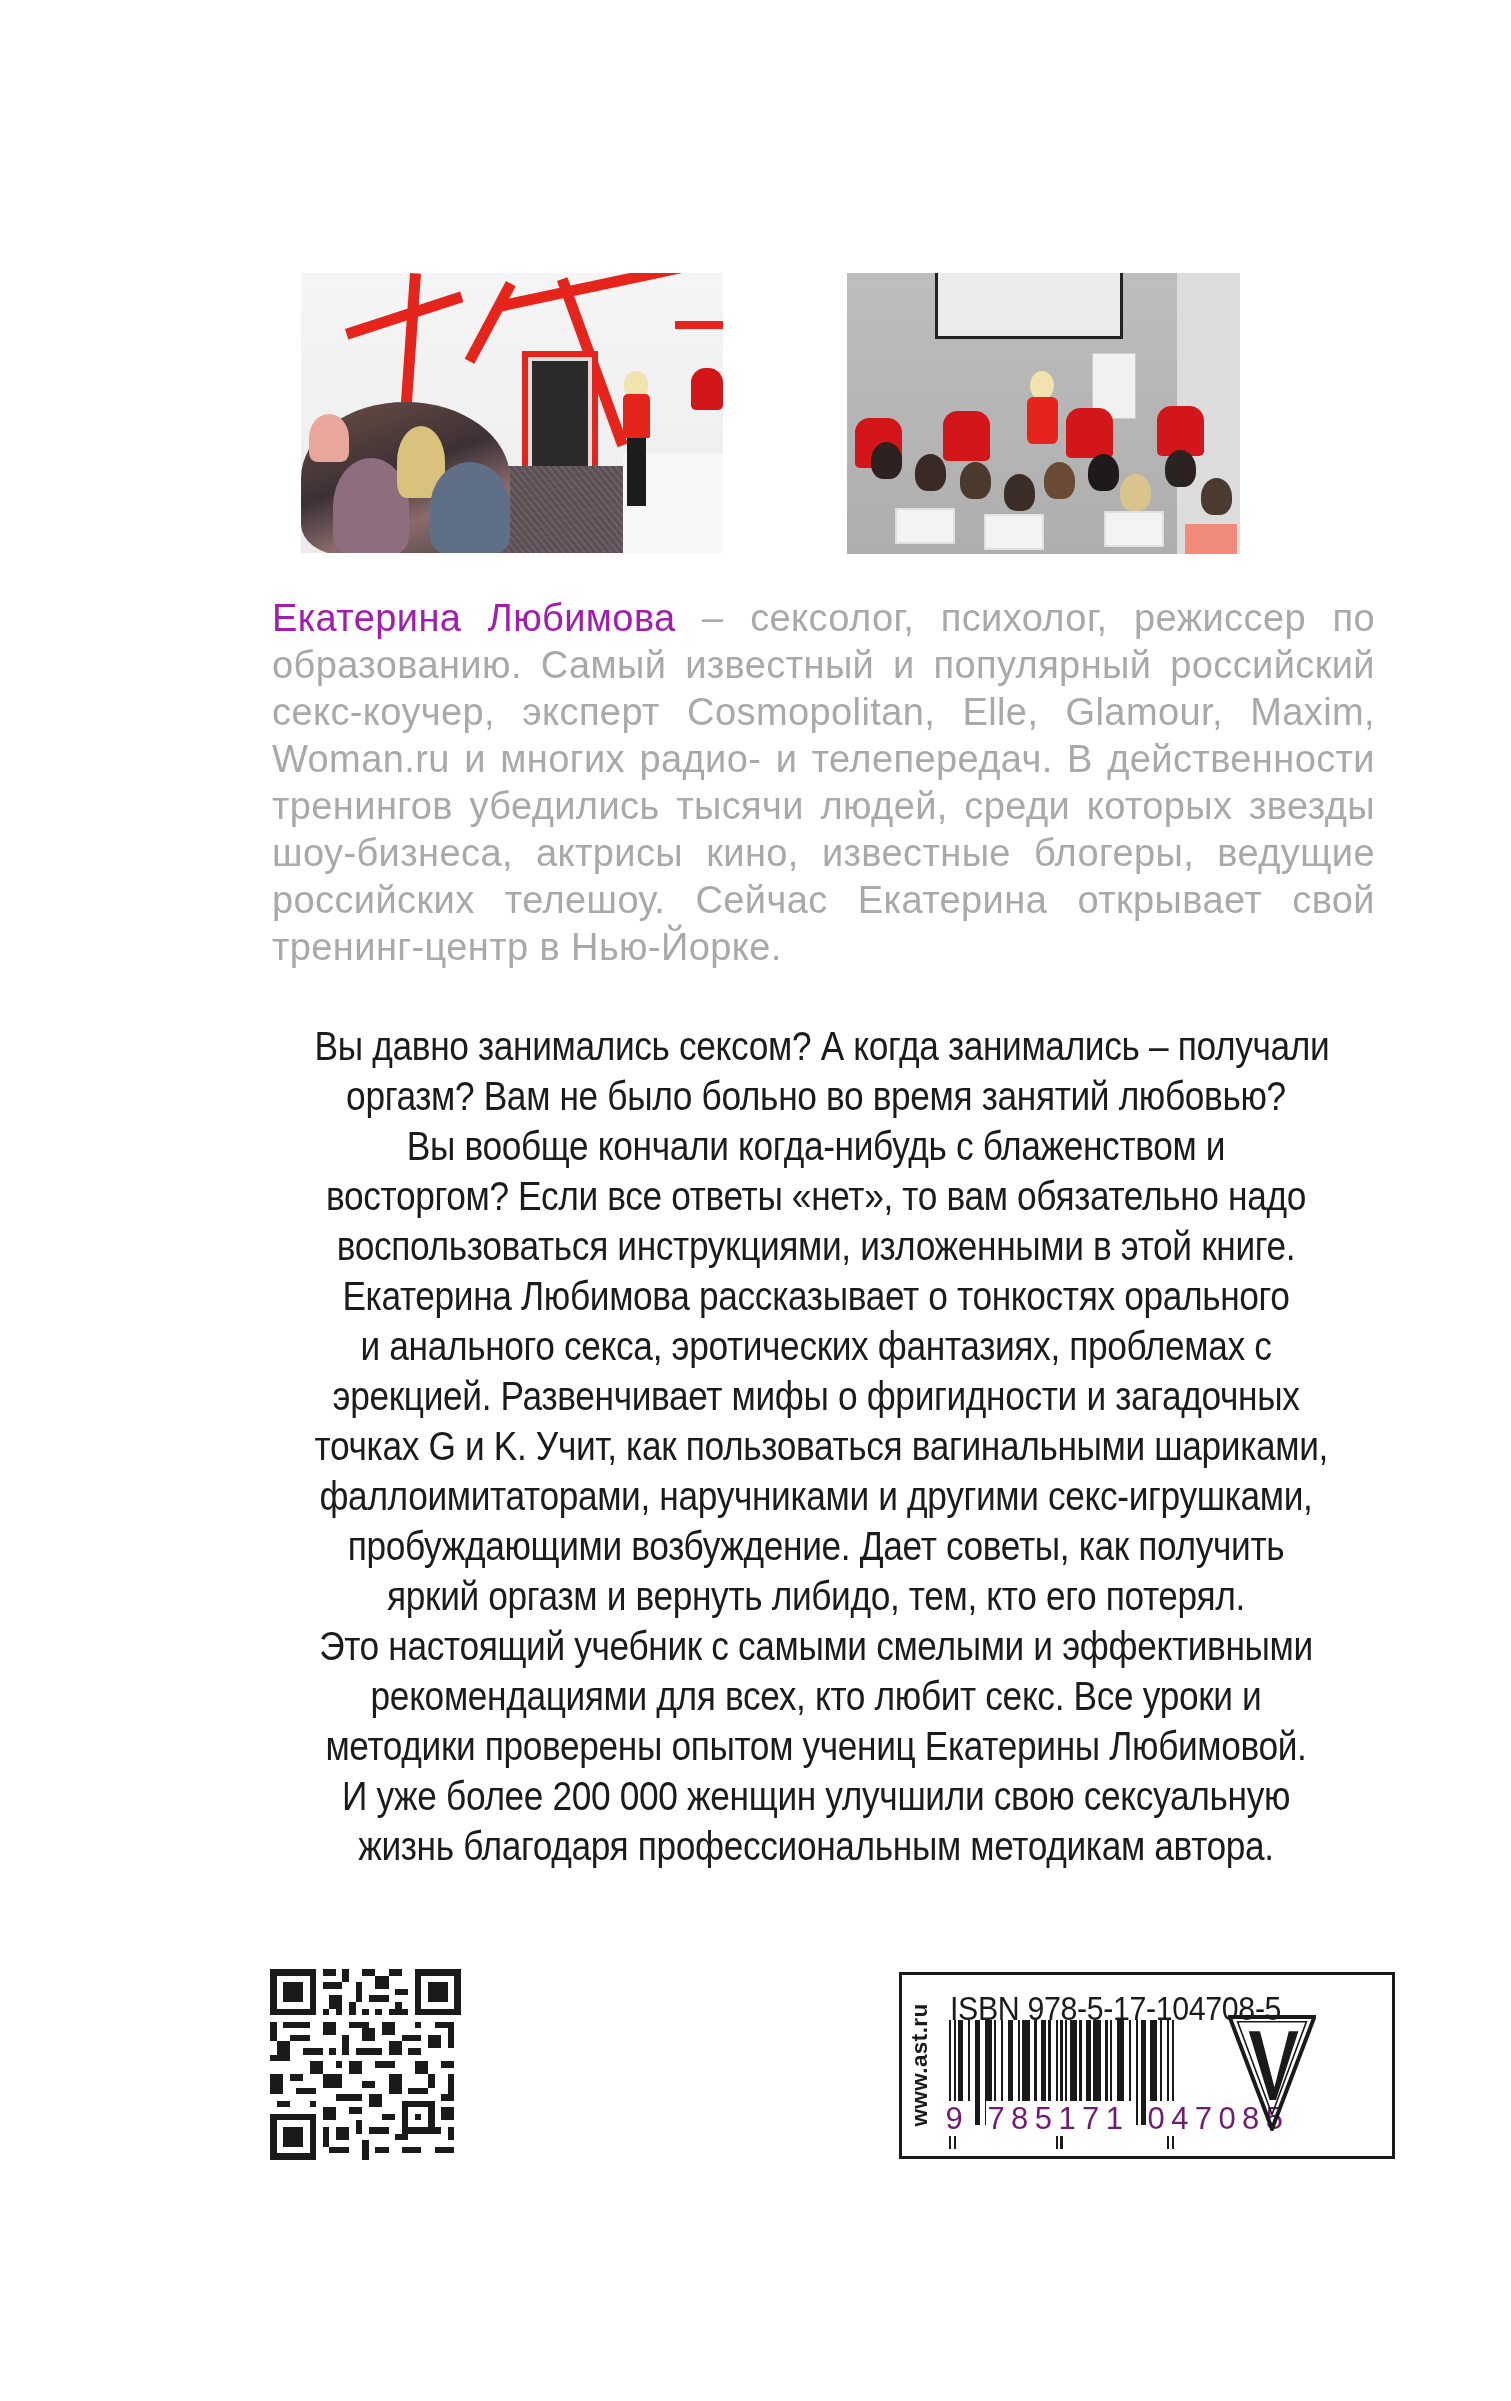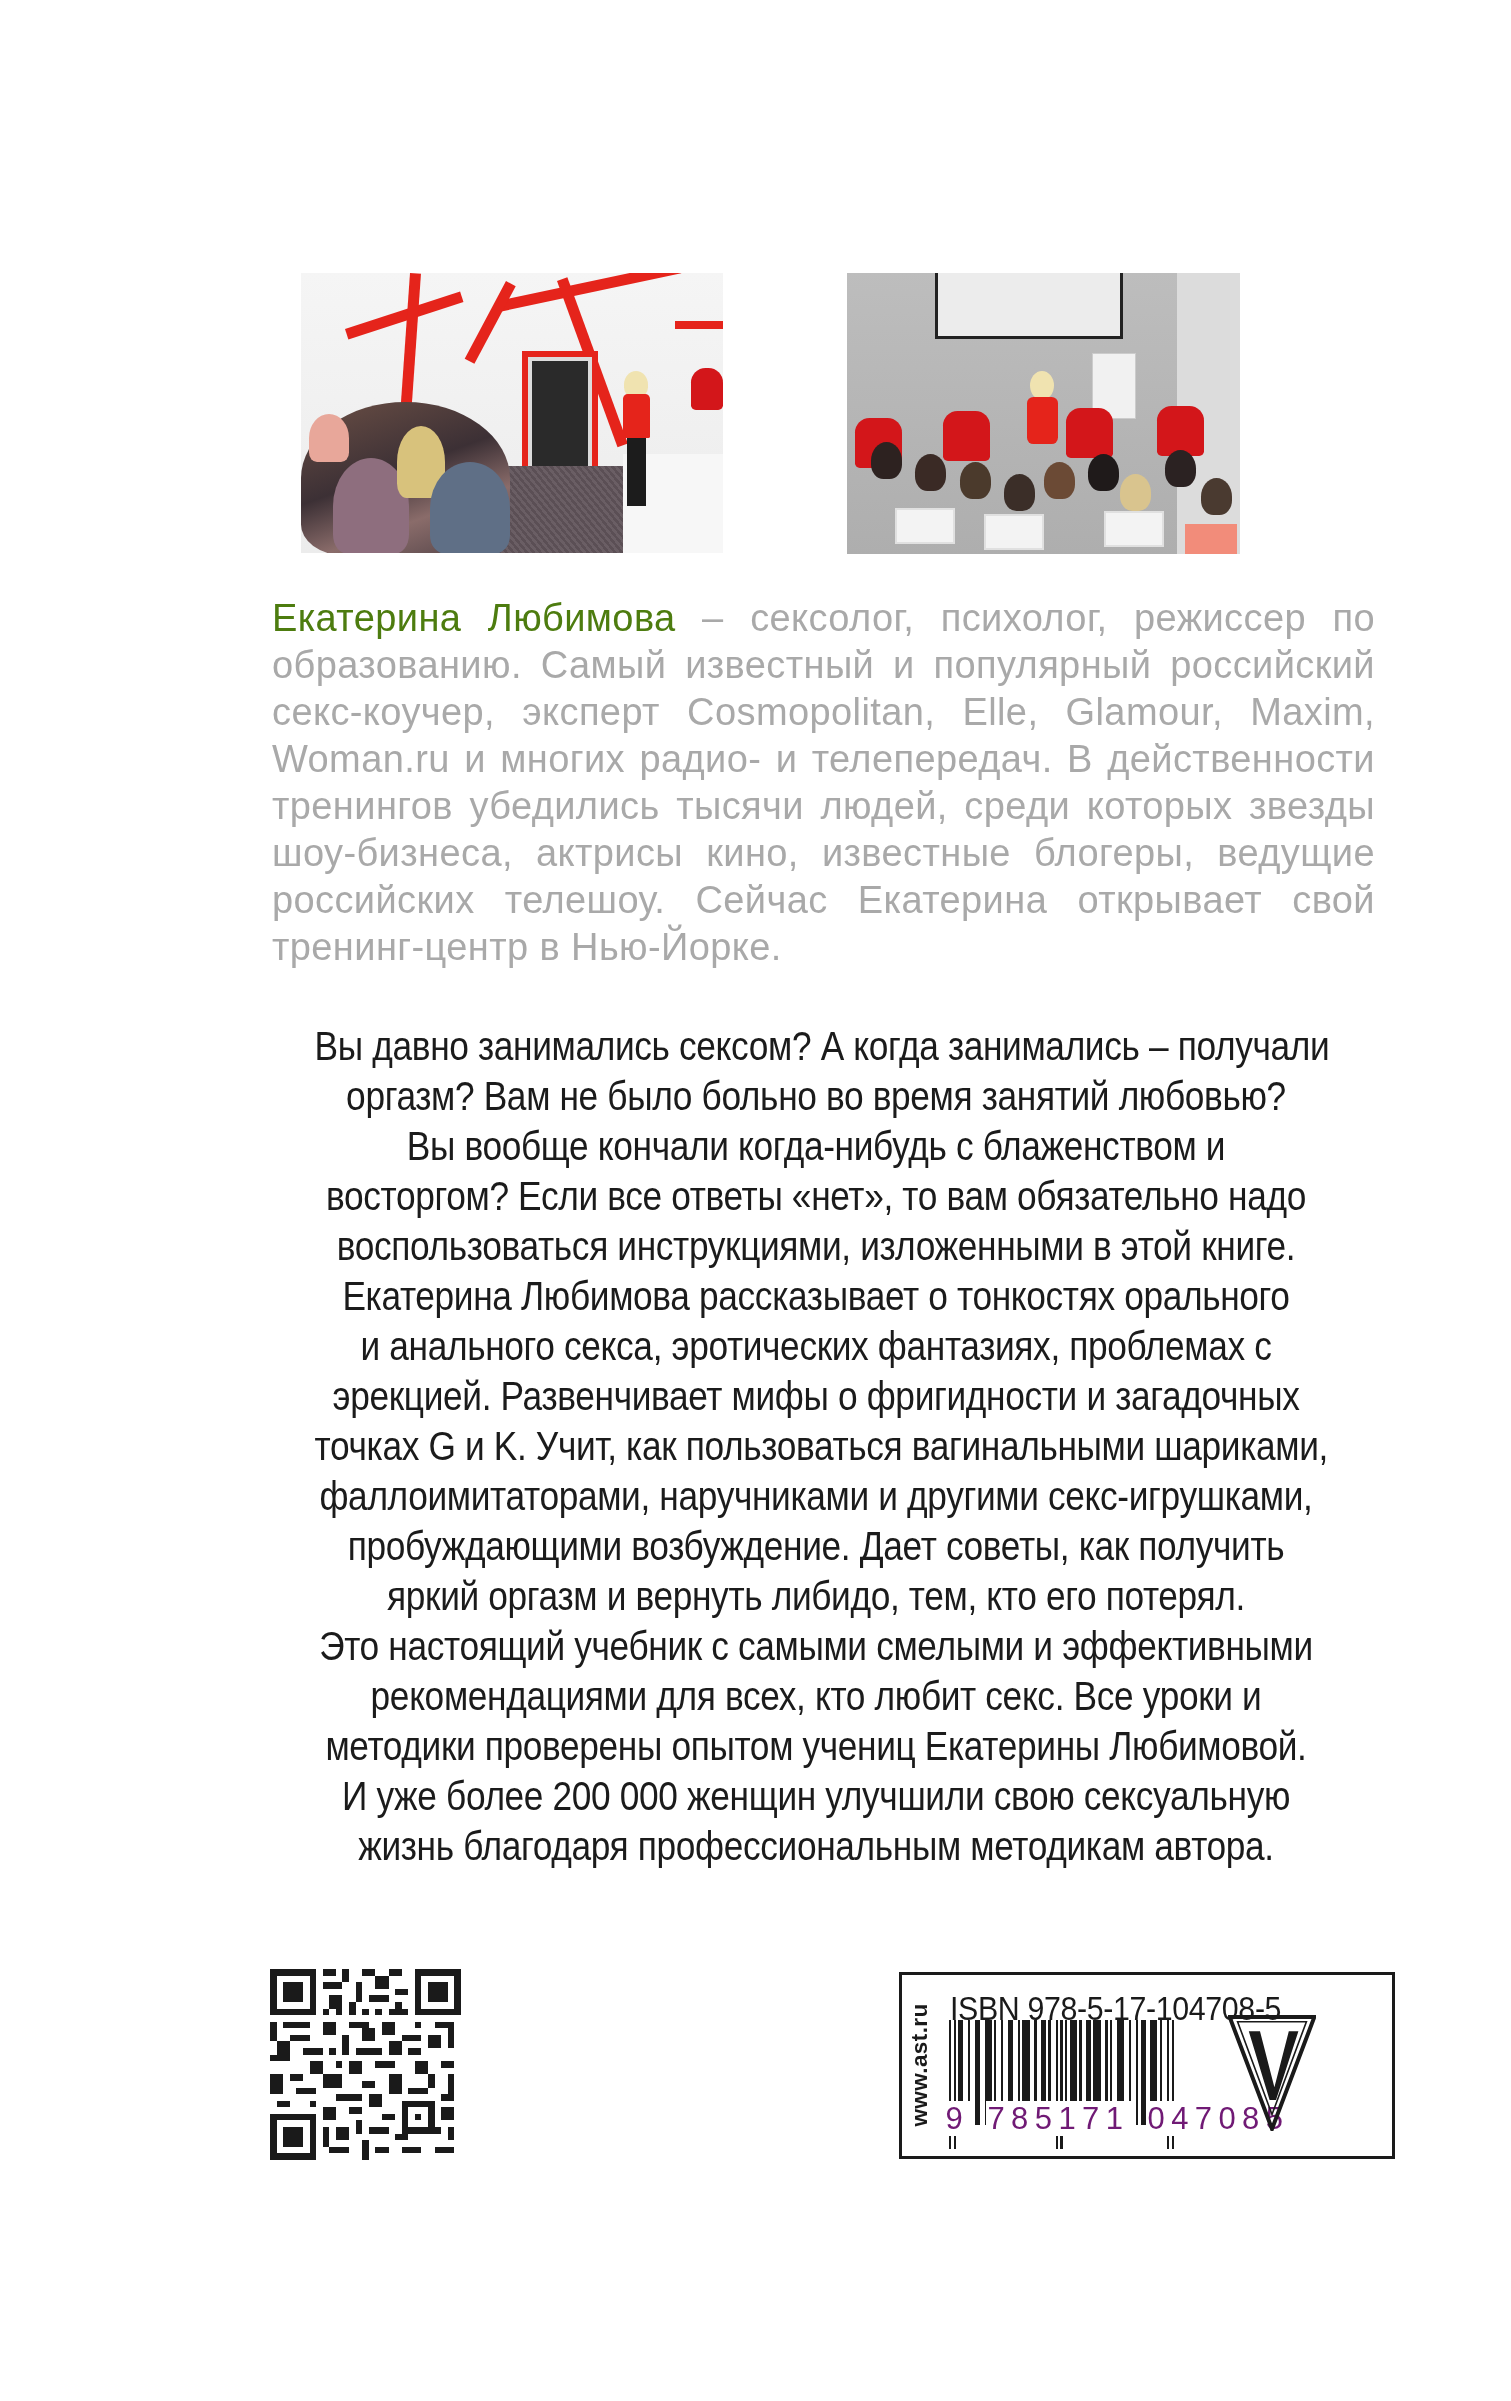--- a/index.html
+++ b/index.html
@@ -26,21 +26,21 @@
   .p2-rightwall { position:absolute; right:0; top:0; width:63px; height:281px; background:#dcdcdc; }
   .p2-flip { position:absolute; left:245px; top:80px; width:42px; height:64px; background:#f1f1f1; border:1.6px solid #ccc; }
   .chair { position:absolute; width:47px; height:50px; background:#d3161a; border-radius: 14.5px 14.5px 4.8px 4.8px; }
   .p2-speaker { position:absolute; left:180px; top:124px; width:31px; height:47px; background:#e5241b; border-radius: 6.4px; }
   .p2-speaker-hair { position:absolute; left:183px; top:98px; width:24px; height:29px; background:#f0e3b0; border-radius:50%; }
   .p2-head { position:absolute; width:31px; height:37px; border-radius: 50% 50% 40% 40%; }
   .p2-seat { position:absolute; width:56px; height:32px; background:#f3f3f3; border:2.4px solid #e0e0e0; }
 
   
   #bio { position:absolute; left:272px; top:595px; width:1103px; font-size:38px; line-height:47px; color:#a9a9a9; text-align: justify; text-align-last: left; letter-spacing: 0.4px; }
-  #bio .name { color:#4d7c0f; }
+  #bio .name { color:#a21caf; }
 
   
   #desc { position:absolute; left:233px; top:1021px; width:1166px; text-align:center; color:#1b1b1b; }
   #desc .line { display:block; font-size:41px; line-height:50px; white-space: nowrap; transform: scaleX(0.86); transform-origin: center; letter-spacing:-0.4px; }
 
   
   #qr { position:absolute; left:270px; top:1969px; width:191px; height:191px; }
 
   
   #barcode-box { position:absolute; left:899px; top:1972px; width:490px; height:181px; border:3.2px solid #1a1a1a; background:#fff; }

